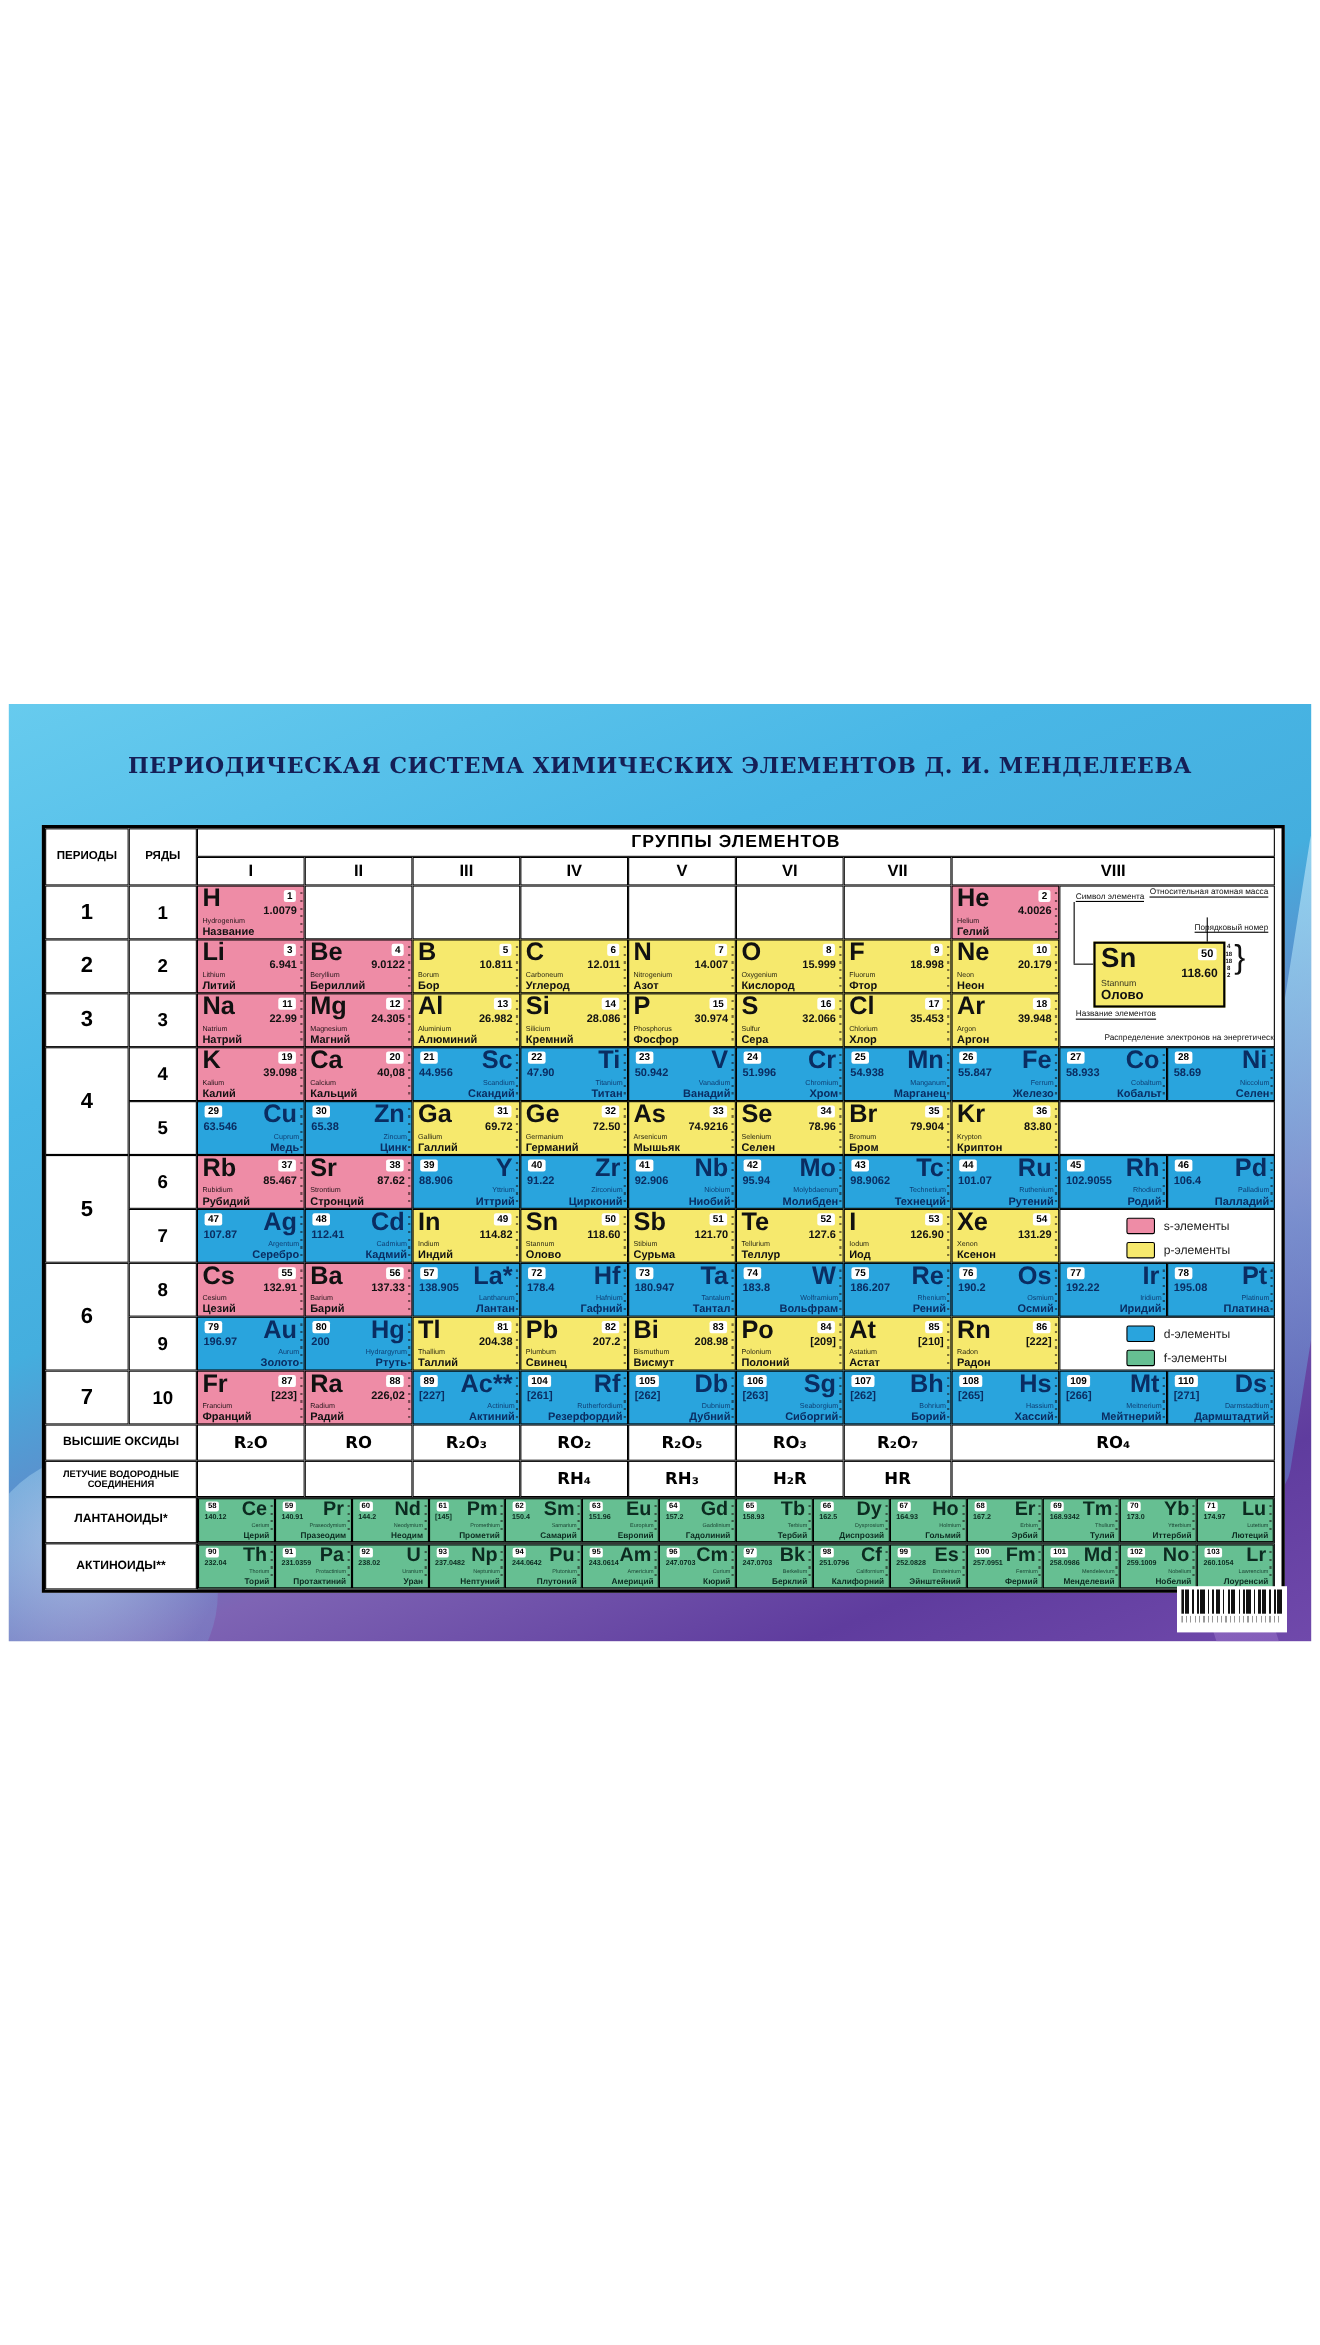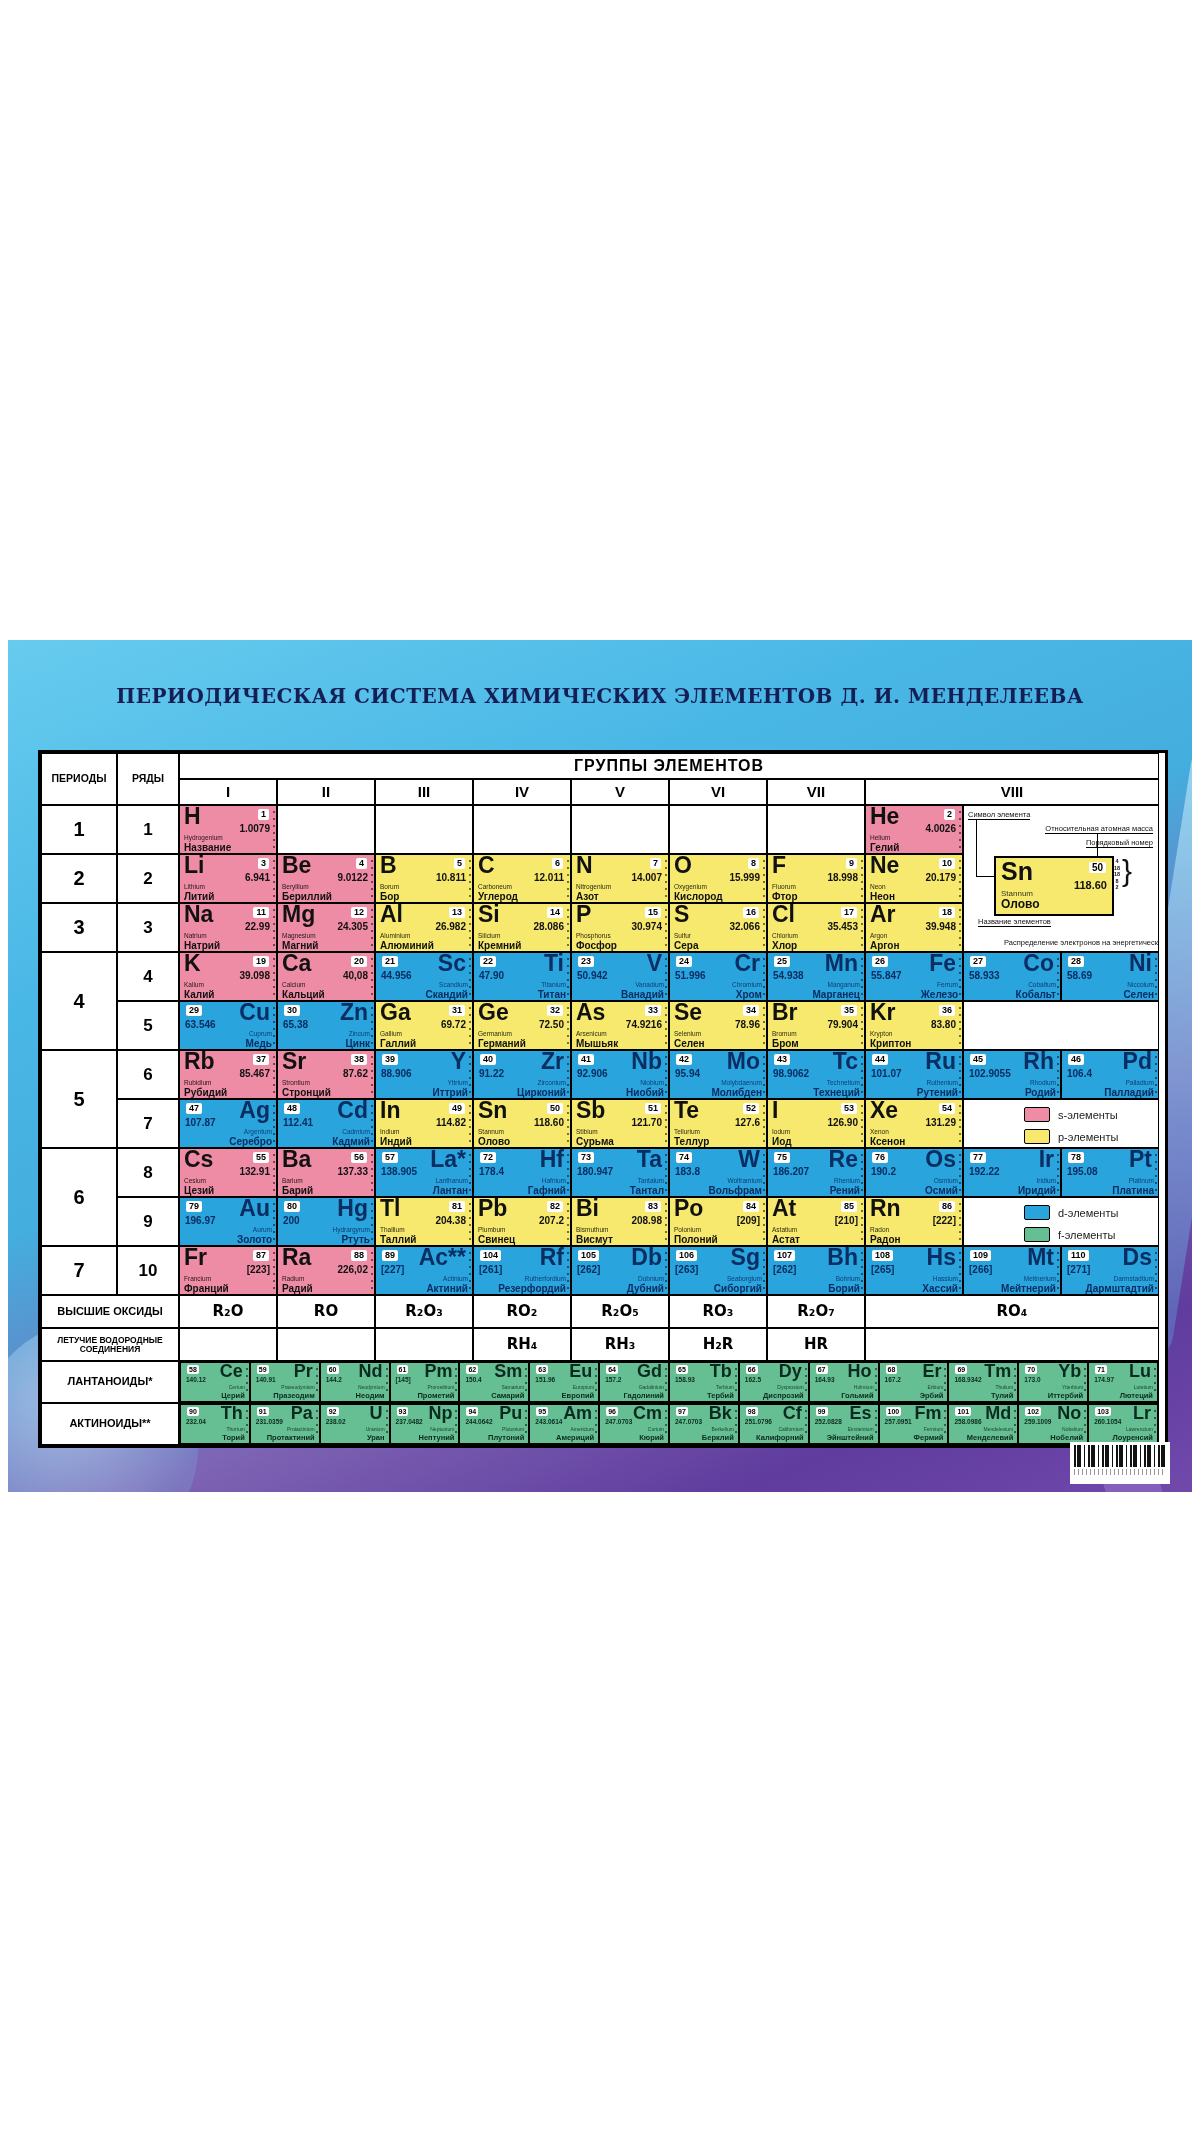--- a/index.html
+++ b/index.html
@@ -55,22 +55,22 @@
   .fc .mass{left:2px;top:13px;font-size:6.5px;}
   .fc .lat{top:21px;right:3px;font-size:5px;}
   .fc .rus{top:28px;right:3px;font-size:7.5px;}
   
   .legend{background:#fff;border:1px solid #000;}
   .lrow{display:flex;align-items:center;gap:8px;margin:7px 0 0 60px;}
   .swatch{width:24px;height:13px;border:1.5px solid #000;border-radius:2px;}
   .ltext{font-size:11px;color:#222;}
   #legend-sn{font-size:7.5px;color:#111;}
   .lk{position:absolute;border-bottom:1px solid #000;white-space:nowrap;}
-  .lk1{top:4px;left:4px;}
-  .lk2{top:18px;right:5px;}
+  .lk1{top:4px;left:14px;}
+  .lk2{top:0;right:5px;}
   .lk3{top:32px;right:5px;}
   .lk4{bottom:24px;left:14px;}
   .lk5{bottom:4px;right:4px;width:150px;text-align:right;border-bottom:none;line-height:9px;}
   .lc{position:absolute;background:#000;}
   #snbox{position:absolute;left:30px;top:50px;width:116px;height:56px;background:#f6e96d;border:2px solid #000;}
   #snbox .sym{font-size:25px;top:1px;left:5px;color:#111;}
   #snbox .num{top:4px;right:6px;font-size:10px;}
   #snbox .mass{top:21px;right:5px;font-size:11px;color:#111;}
   #snbox .lat{top:31px;left:5px;font-size:8px;}
   #snbox .rus{top:39px;left:5px;font-size:12px;color:#111;}

